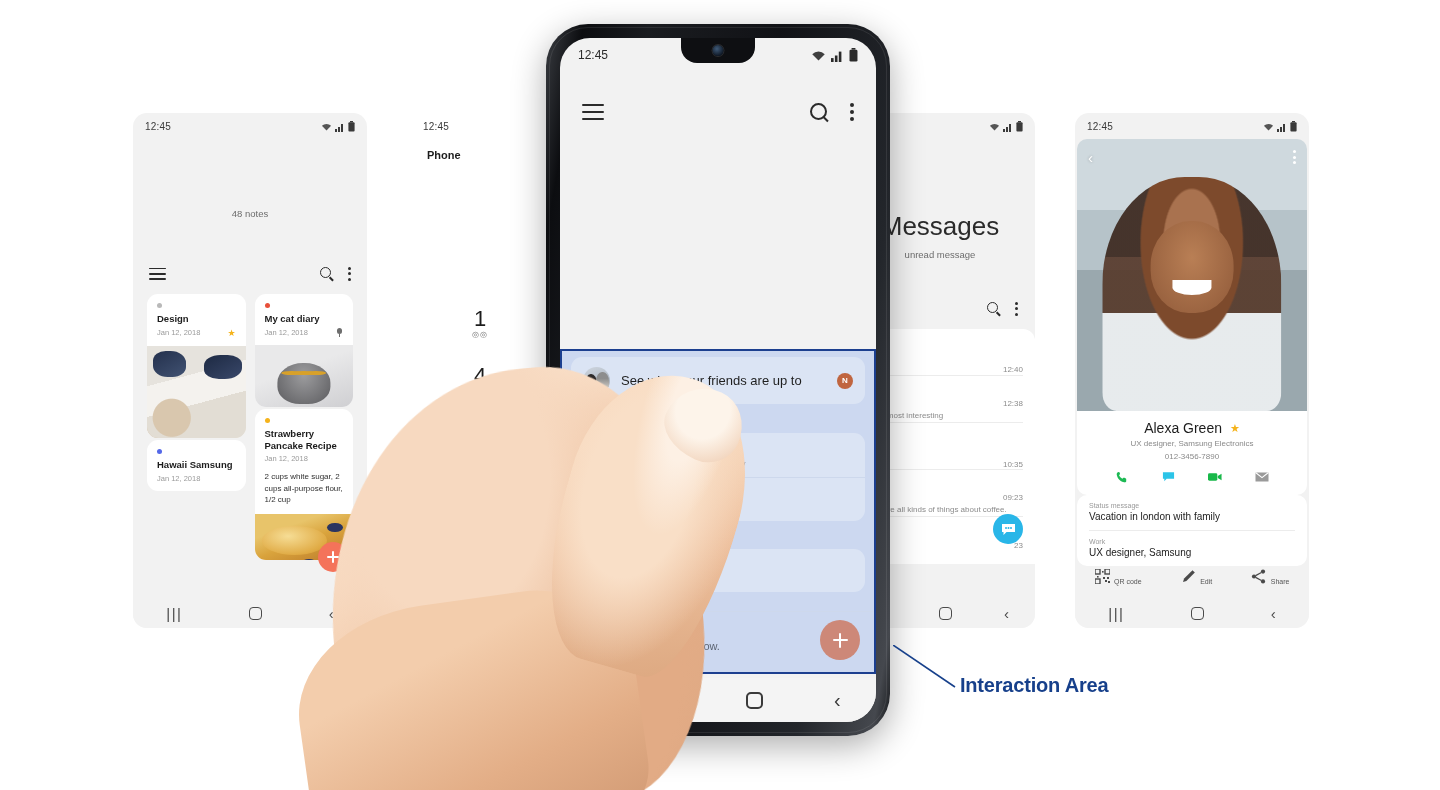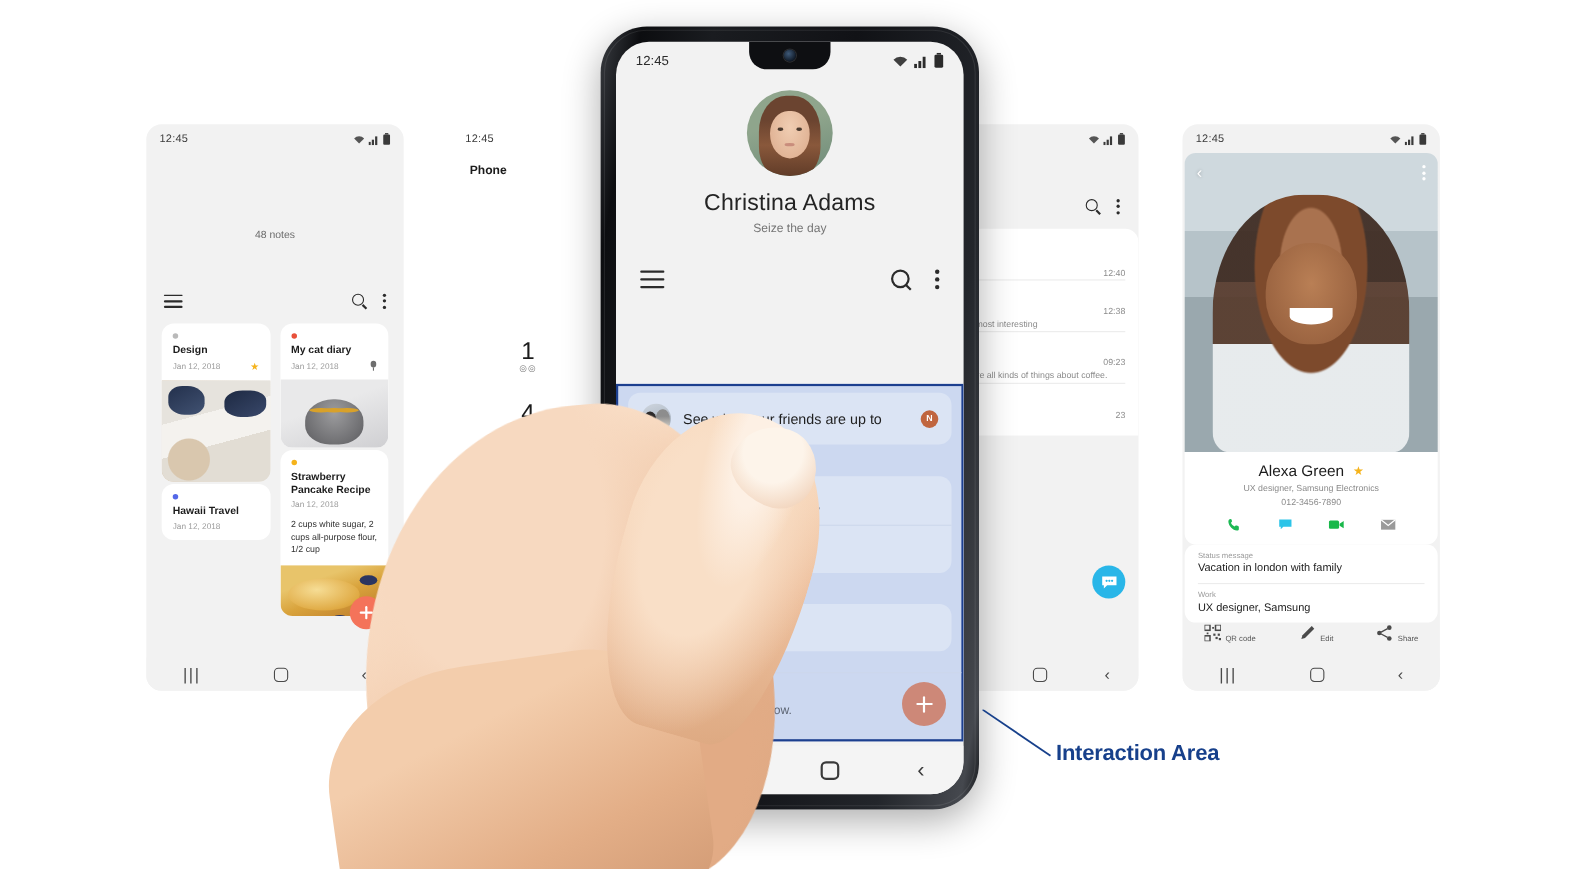--- a/index.html
+++ b/index.html
@@ -388,21 +388,21 @@
             <div class="note-meta">
               <span class="note-date">Jan 12, 2018</span>
               <span class="note-star">★</span>
             </div>
           </div>
           <div class="note-img img-design"></div>
         </div>
         <div class="note-card">
           <div class="note-pad">
             <div class="note-dot" style="background:#5468e8"></div>
-            <div class="note-name">Hawaii Travel</div>
+            <div class="note-name">Hawaii Samsung</div>
             <div class="note-meta">
               <span class="note-date">Jan 12, 2018</span>
             </div>
           </div>
         </div>
       </div>
 
       <div class="notes-col">
         <div class="note-card">
           <div class="note-pad">
@@ -480,20 +480,24 @@
             </svg>
           </span>
         <span class="ic-bat">
             <svg viewBox="0 0 7 11">
               <rect x="2" y="0" width="3" height="1.3" fill="#3a3a3a"></rect>
               <rect x="0.4" y="1.3" width="6.2" height="9.3" rx="1" fill="#3a3a3a"></rect>
             </svg>
           </span>
       </span>
     </div>
+    <div class="msg-hero">
+      <div class="msg-title">Messages</div>
+      <div class="msg-sub">unread message</div>
+    </div>
     <div class="msg-actions">
       <span class="mag"></span>
       <span class="kebab">
           <i></i>
           <i></i>
           <i></i>
         </span>
     </div>
     <div class="msg-list">
       <div class="msg-row">
@@ -501,20 +505,26 @@
           <span class="msg-from">Smith</span>
           <span class="msg-time">12:40</span>
         </div>
       </div>
       <div class="msg-row">
         <div class="msg-top">
           <span class="msg-from"></span>
           <span class="msg-time">12:38</span>
         </div>
         <div class="msg-prev">was the most interesting</div>
+      </div>
+      <div class="msg-row">
+        <div class="msg-top">
+          <span class="msg-from"></span>
+          <span class="msg-time">10:35</span>
+        </div>
       </div>
       <div class="msg-row">
         <div class="msg-top">
           <span class="msg-from"></span>
           <span class="msg-time">09:23</span>
         </div>
         <div class="msg-prev">there were all kinds of things about coffee.</div>
       </div>
       <div class="msg-row">
         <div class="msg-top">
@@ -685,31 +695,20 @@
             </span>
           <span class="ic-bat" style="width:9px;height:14px">
               <svg viewBox="0 0 7 11">
                 <rect x="2" y="0" width="3" height="1.3" fill="#2b2b2b"></rect>
                 <rect x="0.4" y="1.3" width="6.2" height="9.3" rx="1" fill="#2b2b2b"></rect>
               </svg>
             </span>
         </span>
       </div>
 
-      <div class="main-hero">
-        <div class="avatar-main">
-          <div class="av-hair"></div>
-          <div class="av-face"></div>
-          <div class="av-eye l"></div>
-          <div class="av-eye r"></div>
-          <div class="av-mouth"></div>
-        </div>
-        <div class="main-name">Christina  Adams</div>
-        <div class="main-status-msg">Seize the day</div>
-      </div>
 
       <div class="main-actions">
         <span class="hamburger-lg">
             <i></i>
             <i></i>
             <i></i>
           </span>
         <span style="display:flex;align-items:center;gap:22px">
           <span class="mag-lg"></span>
           <span class="kebab-lg">

